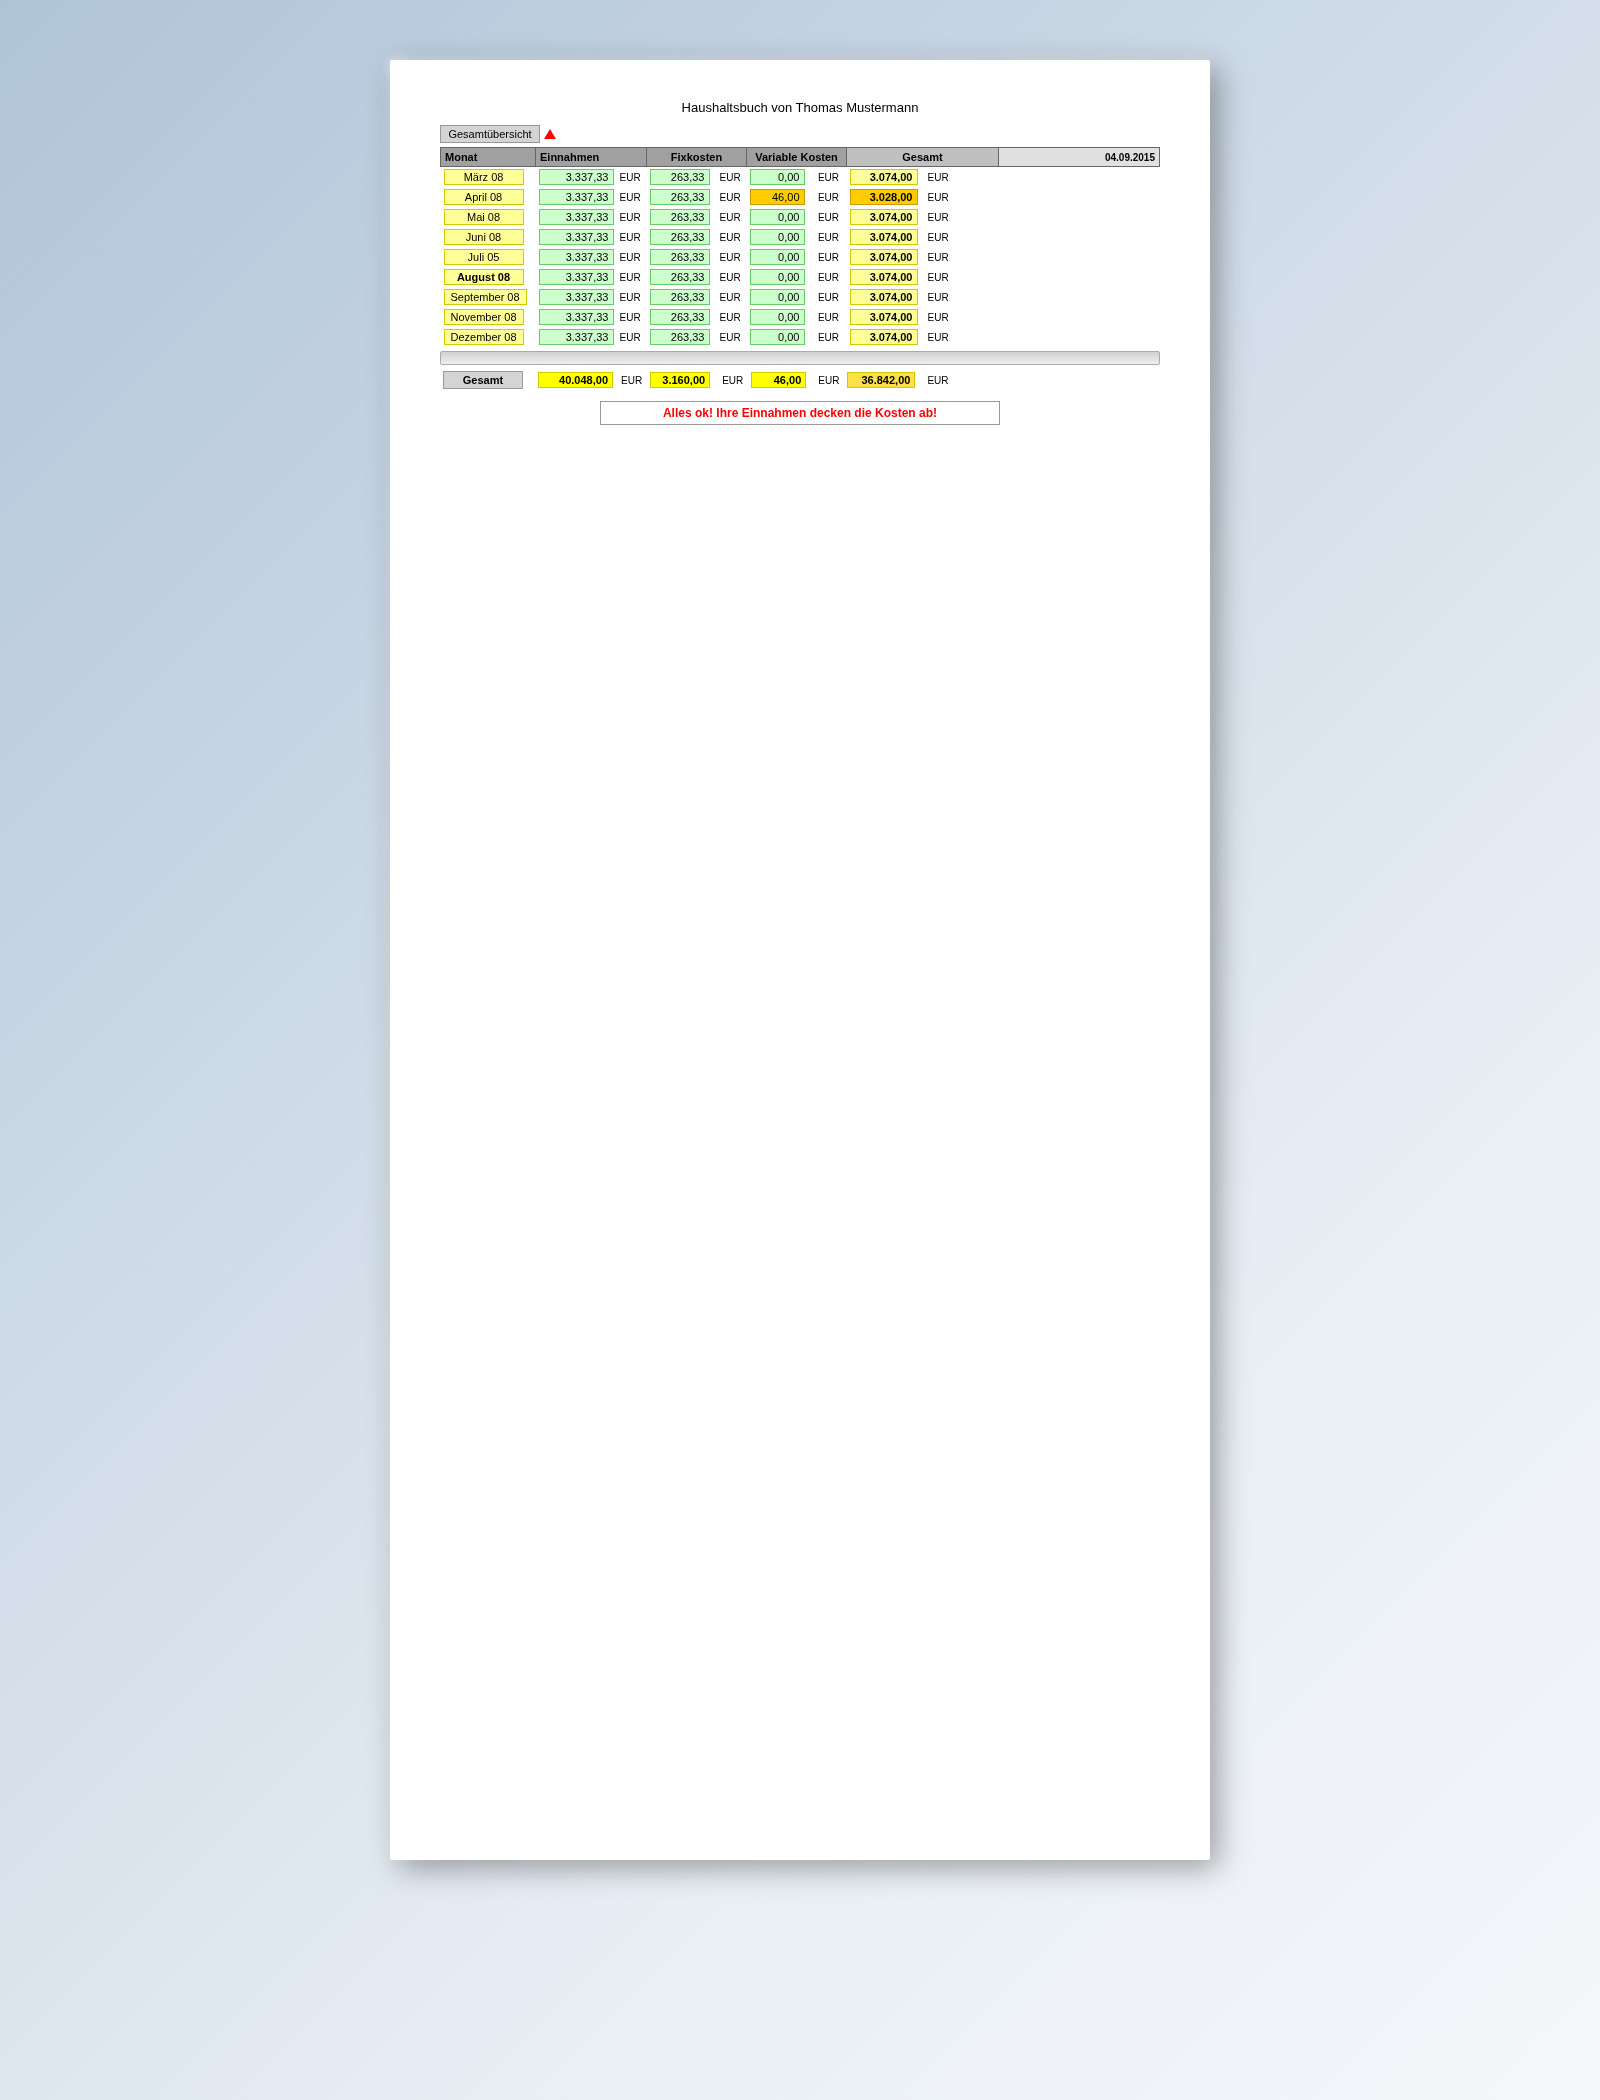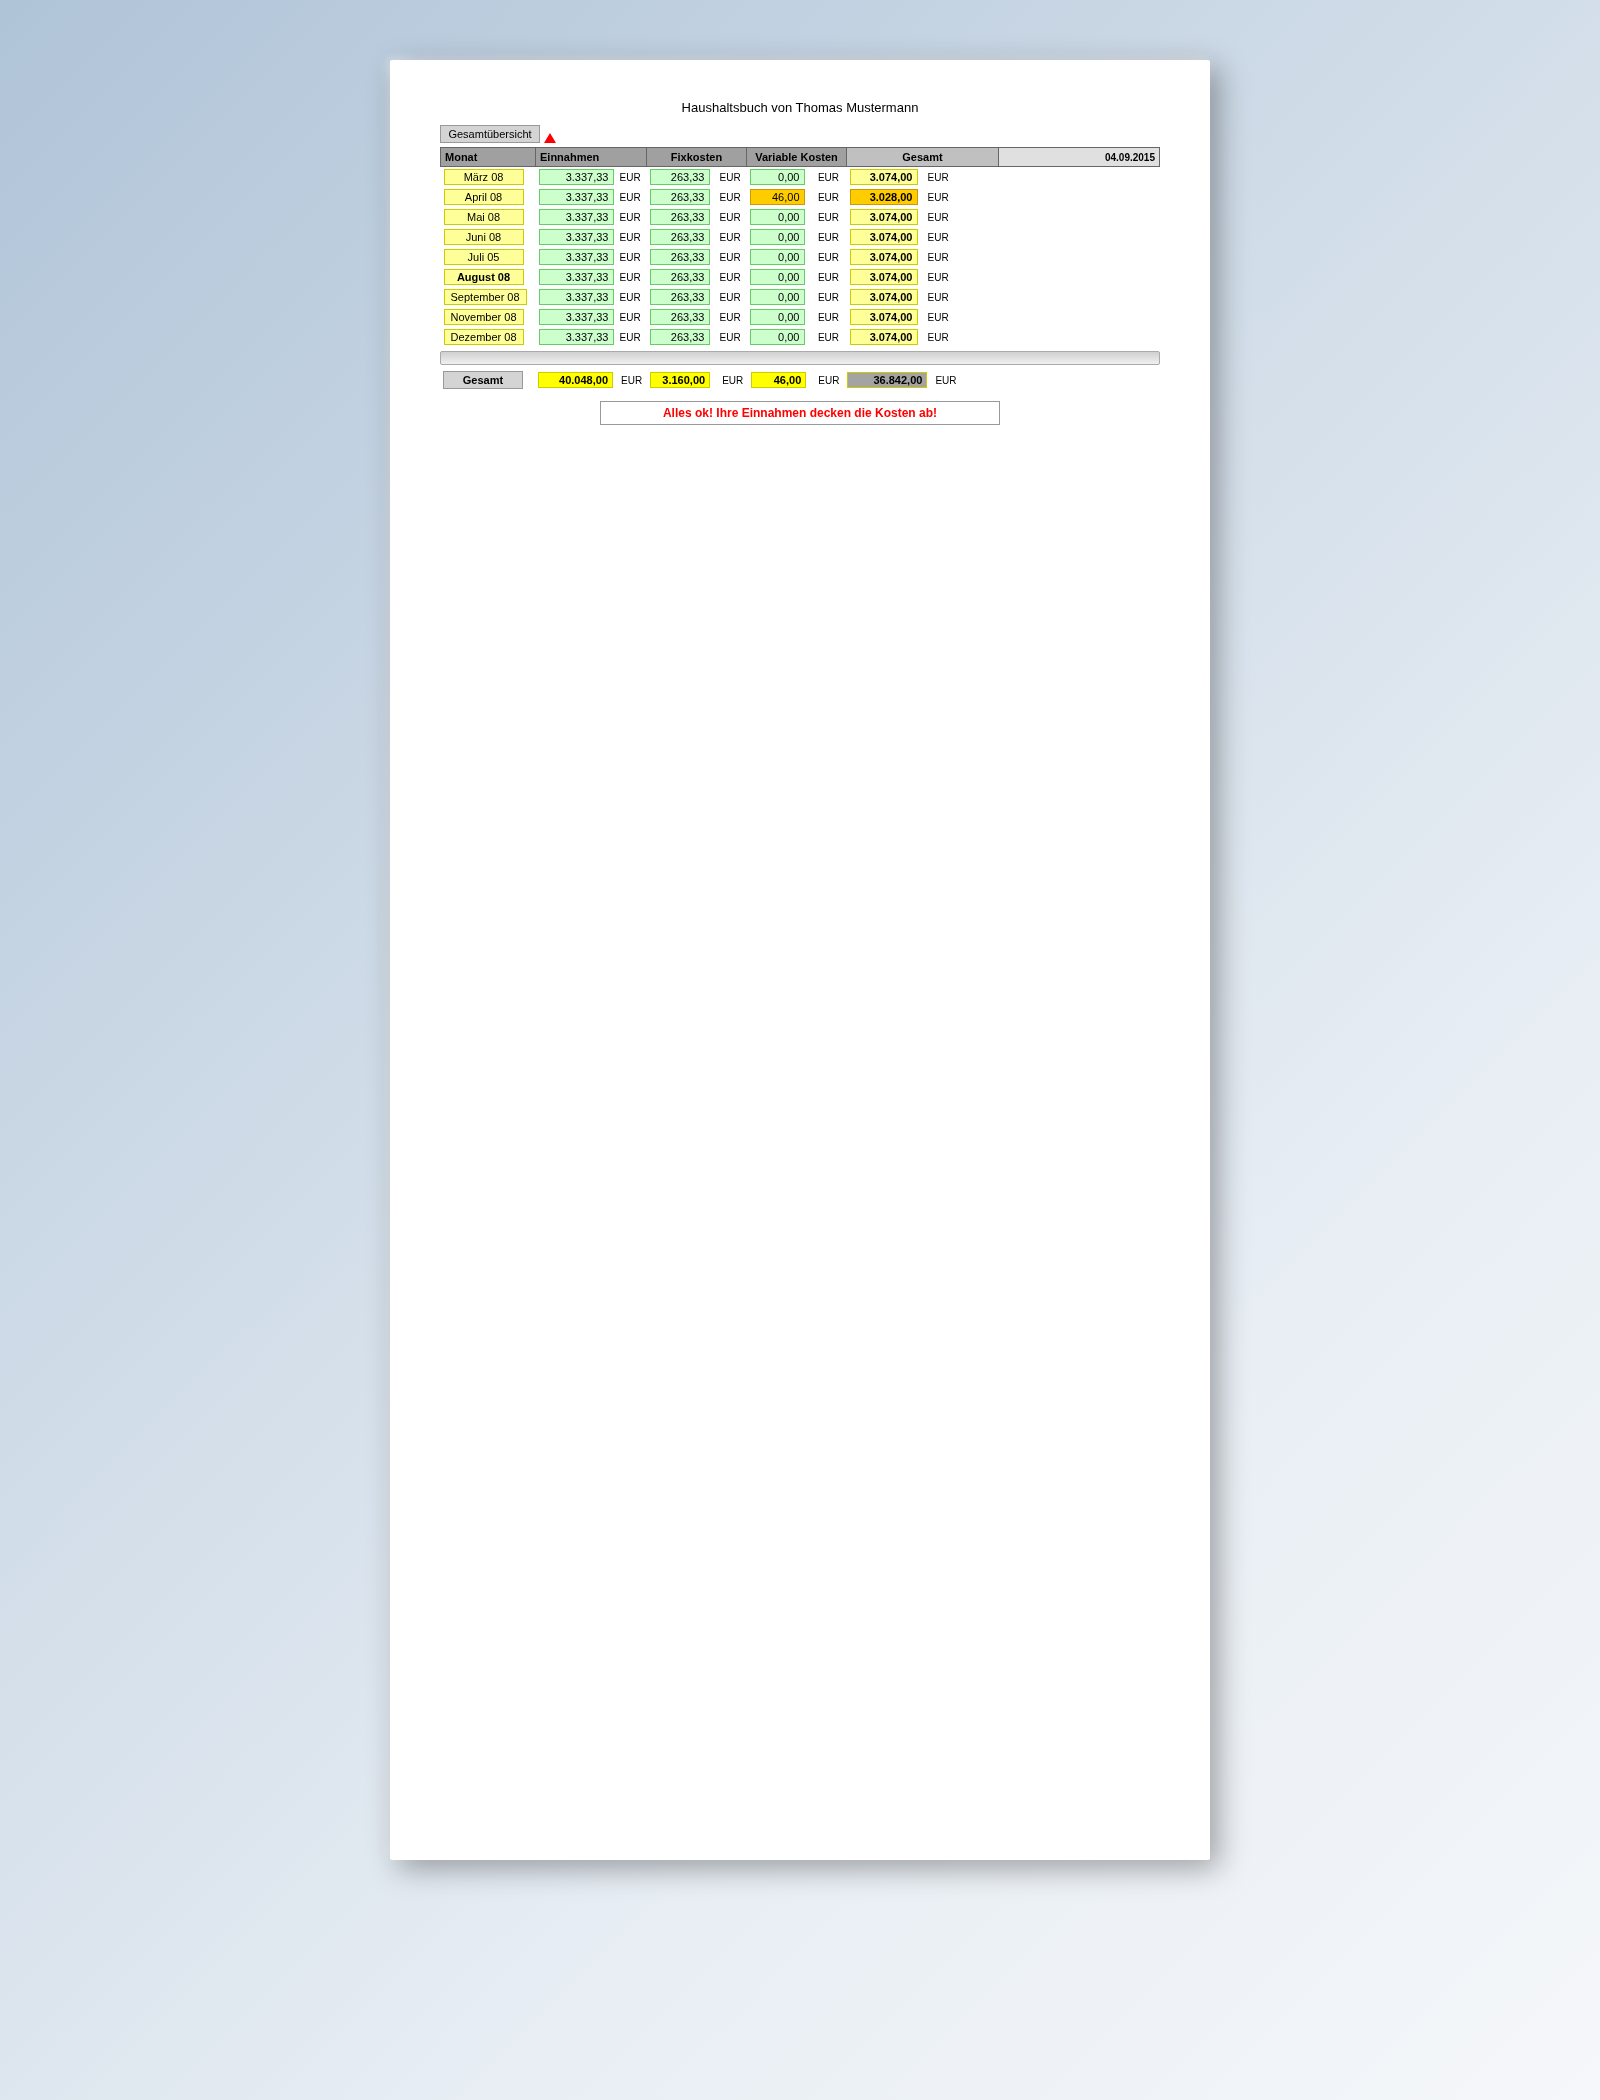--- a/index.html
+++ b/index.html
@@ -28,21 +28,21 @@
     .page-title {
       text-align: center;
       font-size: 13px;
       font-weight: normal;
       margin-bottom: 10px;
       color: #000;
     }
 
     .gesamtuebersicht-row {
       display: flex;
-      align-items: flex-end;
+      align-items: center;
       margin-bottom: 4px;
     }
 
     .gesamtuebersicht-btn {
       background: #d4d4d4;
       border: 1px solid #999;
       padding: 2px 6px;
       font-size: 11px;
       color: #000;
       cursor: pointer;
@@ -429,21 +429,21 @@
       <td style="width:30px;">
         <span class="eur-label">EUR</span>
       </td>
       <td style="width:65px;">
         <input type="text" class="total-value-var" readonly="" style="border: 1px solid rgb(204, 204, 0); background: rgb(255, 255, 0); text-align: right; font-weight: bold; font-size: 11px; padding: 1px 4px; width: 55px;" value="46,00">
       </td>
       <td style="width:30px;">
         <span class="eur-label">EUR</span>
       </td>
       <td style="width:78px;">
-        <input type="text" class="total-value-net" readonly="" style="border: 1px solid rgb(204, 204, 0); background: #a3a3a3; text-align: right; font-weight: bold; font-size: 11px; padding: 1px 4px; width: 80px;" value="36.842,00">
+        <input type="text" class="total-value-net" readonly="" style="border: 1px solid rgb(204, 204, 0); background: #fde047; text-align: right; font-weight: bold; font-size: 11px; padding: 1px 4px; width: 68px;" value="36.842,00">
       </td>
       <td>
         <span class="eur-label">EUR</span>
       </td>
     </tr>
   </tbody>
     </table>
 
   <div class="status-row">
     <div class="status-box">

